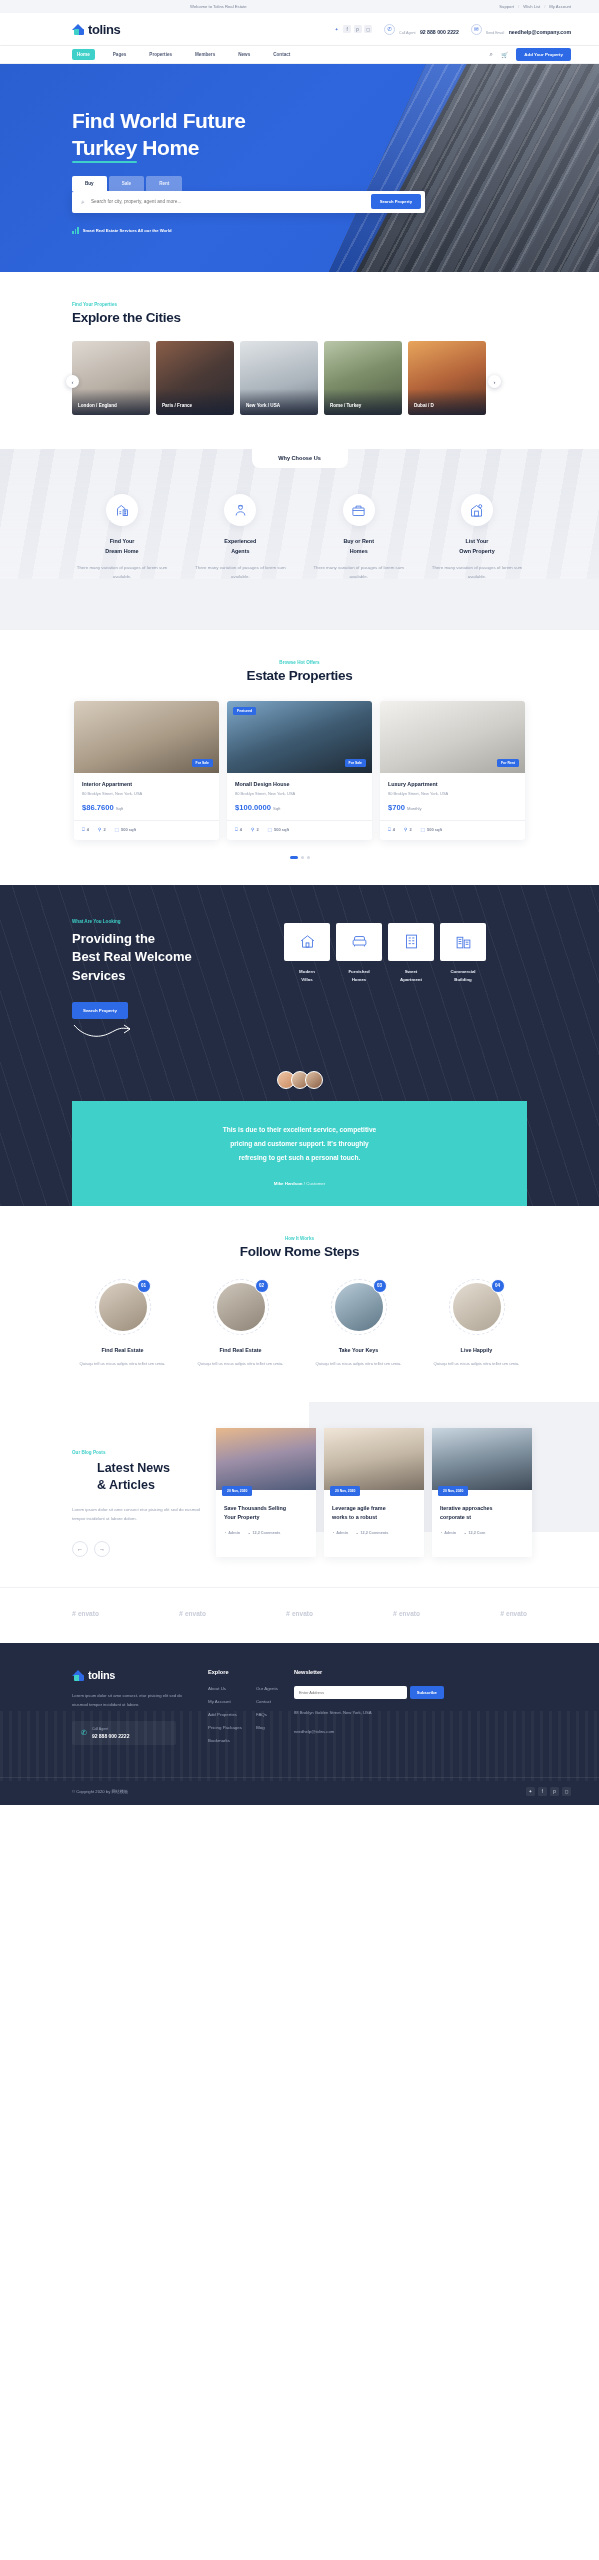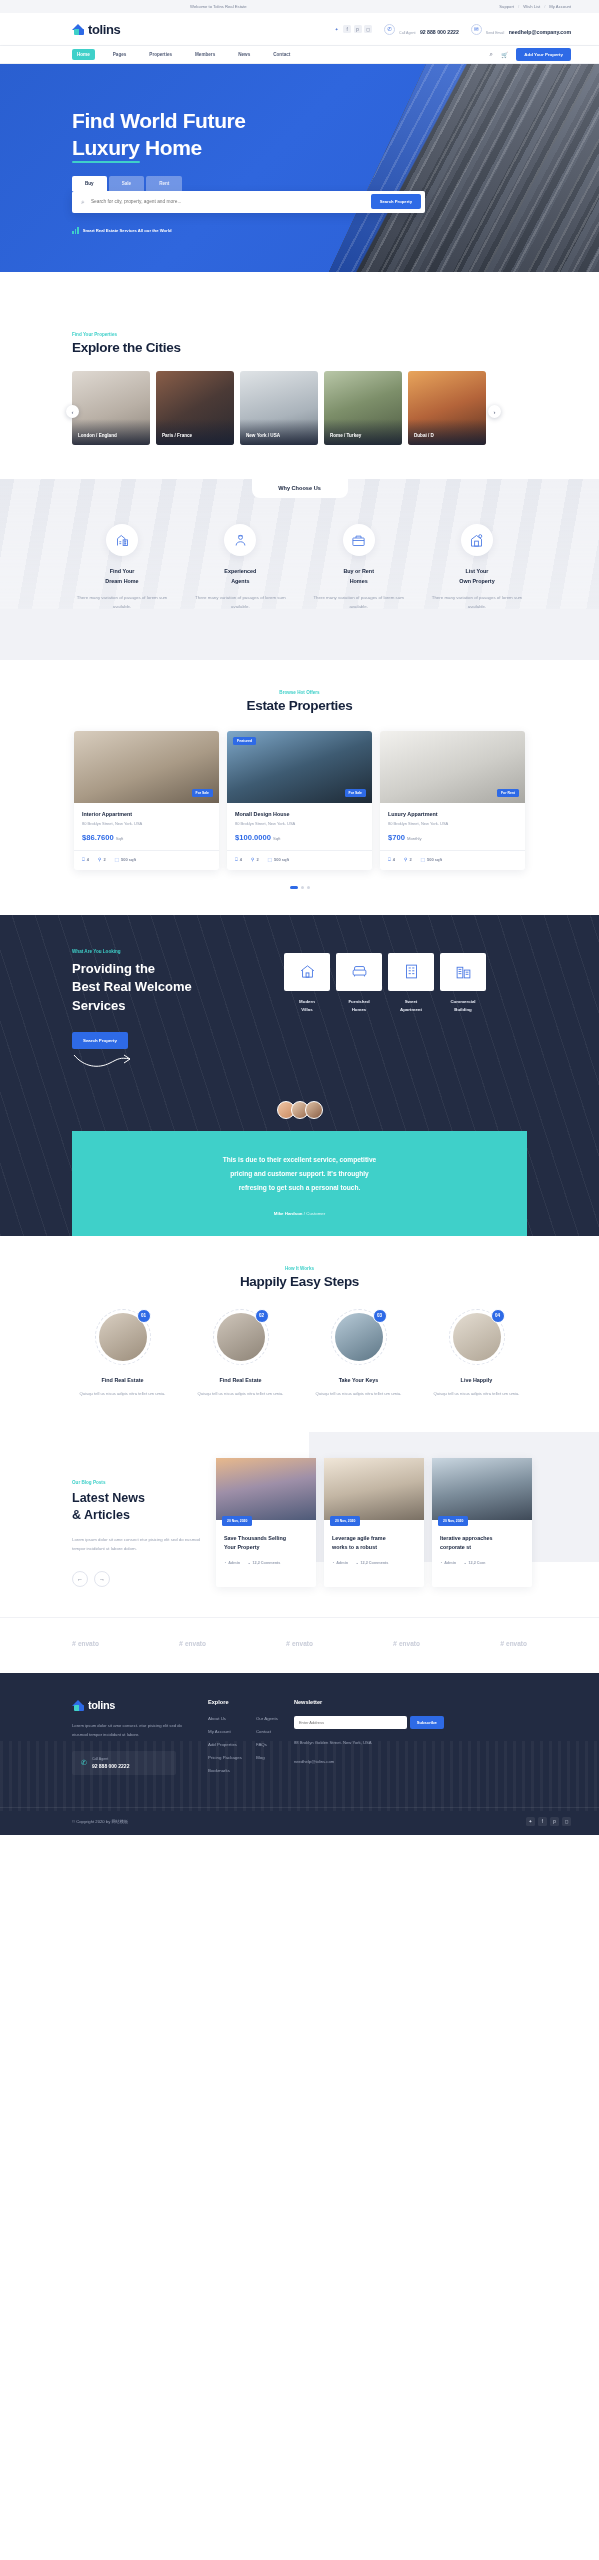--- a/index.html
+++ b/index.html
@@ -145,21 +145,21 @@
   .hero-note .bars s { display:block; width: 1.6px; background: #3fd0c9; text-decoration: none; }
   .hero-note .bars s:nth-child(1){height:3px}
   .hero-note .bars s:nth-child(2){height:5px}
   .hero-note .bars s:nth-child(3){height:7px}
   .hero-note span { font-size: 4.2px; color: #fff; font-weight: 700; }
   .eyebrow { font-size: 4.6px; color: #3fd0c9; font-weight: 700; }
   .h2 { font-size: 13.5px; font-weight: 700; color: #16223c; letter-spacing: -.3px; }
 
   
   .cities-wrap { padding: 30px 0 28px; }
-  .cities-head { padding-left: 72px; margin-top: 30px; }
+  .cities-head { padding-left: 72px; }
   .cities-head .eyebrow { margin-bottom: 3px; }
   .cities-rail { margin-top: 16px; position: relative; }
   .cities-row { display: flex; gap: 6px; padding-left: 72px; }
   .city {
     width: 78px; height: 74px; border-radius: 3px; position: relative; overflow: hidden;
     flex: 0 0 auto;
   }
   .city .ph { position: absolute; inset: 0; }
   .city .ovl {
     position: absolute; left: 0; right: 0; bottom: 0; height: 26px;
@@ -303,21 +303,21 @@
   .step p { font-size: 4.2px; color: #98a0b2; line-height: 2; margin-top: 7px; }
 
   
   .blog { position: relative; padding: 26px 0 30px; }
   .blog .bg-strip {
     position: absolute; right: 0; top: 0; width: 290px; height: 130px; background: #f1f2f6;
   }
   .blog-inner { position: relative; z-index: 2; display: flex; padding: 0 0 0 72px; gap: 14px; }
   .blog-left { width: 130px; padding-top: 22px; }
   .blog-left .eyebrow { margin-bottom: 5px; }
-  .blog-left h2 { font-size: 12.5px; line-height: 1.4; font-weight: 700; color: #16223c; }
+  .blog-left h2 { font-size: 12.5px; line-height: 1.4; font-weight: 700; color: #16223c; margin-left: 25px; }
   .blog-left p { font-size: 4.3px; color: #98a0b2; line-height: 2.1; margin-top: 10px; }
   .blog-arrows { display: flex; gap: 6px; margin-top: 18px; }
   .blog-arrows button {
     width: 16px; height: 16px; border-radius: 50%; border: 1px solid #e2e5ee; background: #fff;
     color: #4a5470; font-size: 6px; cursor: pointer;
   }
   .blog-cards { display: flex; gap: 8px; }
   .bcard { width: 100px; background: #fff; box-shadow: 0 2px 10px rgba(20,35,70,.08); border-radius: 2px; flex: 0 0 auto; }
   .bcard .bimg { height: 62px; position: relative; }
   .bcard .date {
@@ -448,21 +448,21 @@
       <span class="nav-ico">🛒</span>
       <button class="btn-add">Add Your Property</button>
     </div>
   </div>
 
   <div class="hero">
     <div class="hero-img"></div>
     <div class="hero-inner">
       <h1>
         <span>Find World Future</span><br>
-        <span class="u">Luxury</span><span> Home</span>
+        <span class="u">Turkey</span><span> Home</span>
       </h1>
       <div class="tabs">
         <button class="active">Buy</button>
         <button>Sale</button>
         <button>Rent</button>
       </div>
       <div class="searchbar">
         <span class="mag">⌕</span>
         <input type="text" placeholder="Search for city, property, agent and more..." style="">
         <button class="btn-search">Search Property</button>
@@ -725,21 +725,21 @@
         <span>This is due to their excellent service, competitive</span><br>
         <span>pricing and customer support. It's throughly</span><br>
         <span>refresing to get such a personal touch.</span>
       </p>
       <div class="who"><span>Mike Hardson</span><em> / Customer</em></div>
     </div>
   </div>
 
   <div class="steps">
     <div class="eyebrow">How It Works</div>
-    <div class="h2">Happily Easy Steps</div>
+    <div class="h2">Follow Rome Steps</div>
     <div class="steps-grid">
       <div class="step">
         <div class="ring">
           <div class="inner" style="background:linear-gradient(150deg,#d9cfc2,#9c8e7c)"></div>
           <div class="num">01</div>
         </div>
         <h4>Find Real Estate</h4>
         <p>Quisqu tell us nisus adipis vitra tellet um umia.</p>
       </div>
       <div class="step">

